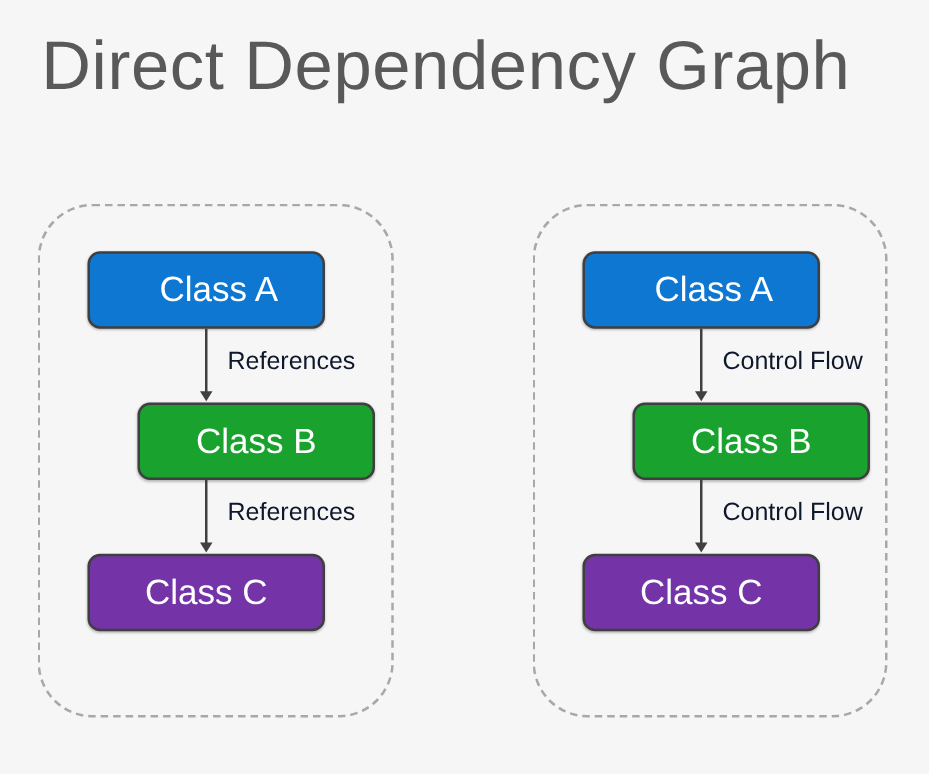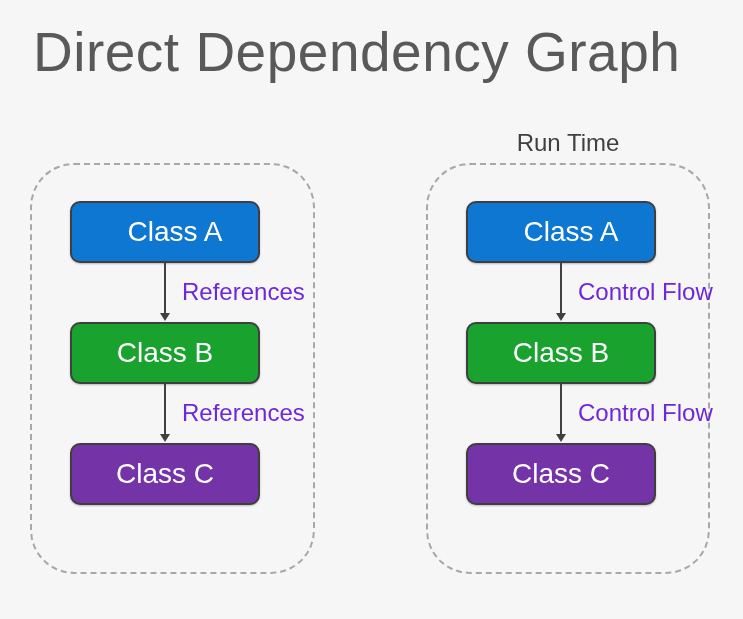--- a/index.html
+++ b/index.html
@@ -62,21 +62,21 @@
     border: 2px solid #3f3f3f;
     border-radius: 10px;
     color: #ffffff;
     font-size: 28px;
     display: flex;
     align-items: center;
     justify-content: center;
     box-shadow: 0 1px 2px rgba(0,0,0,0.25);
   }
   .node-a { top: 73px; padding-left: 20px; }
-  .node-b { top: 194px; }
+  .node-b { top: 194px; margin-left: 40px; }
   .node-c { top: 315px; text-align: center; }
   .edge {
     position: absolute;
     left: 130px;
     width: 10px;
     height: 58px;
   }
   .edge-1 { top: 135px; }
   .edge-2 { top: 256px; }
   .edge-line {
@@ -93,22 +93,22 @@
     bottom: 0;
     width: 0;
     height: 0;
     border-left: 5px solid transparent;
     border-right: 5px solid transparent;
     border-top: 8px solid #404040;
   }
   .edge-label {
     position: absolute;
     left: 152px;
-    font-size: 24px;
-    color: #6d28d9;
+    font-size: 20px;
+    color: #0f172a;
     white-space: nowrap;
   }
   .edge-label-1 { top: 150px; }
   .edge-label-2 { top: 271px; }
 </style>
 </head>
 <body>
 
 <div class="canvas">
 
@@ -136,21 +136,20 @@
       <div class="edge-head"></div>
     </div>
     <div class="edge-label edge-label-2">References</div>
 
     <div class="node node-c" style="background-color: rgb(116, 52, 168);">
       <span>Class C</span>
     </div>
   </section>
 
   <section class="group group-right">
-    <div class="group-title">Run Time</div>
     <div class="group-border"></div>
 
     <div class="node node-a" style="background-color: rgb(13, 119, 210);">
       <span>Class A</span>
     </div>
 
     <div class="edge edge-1">
       <div class="edge-line"></div>
       <div class="edge-head"></div>
     </div>

